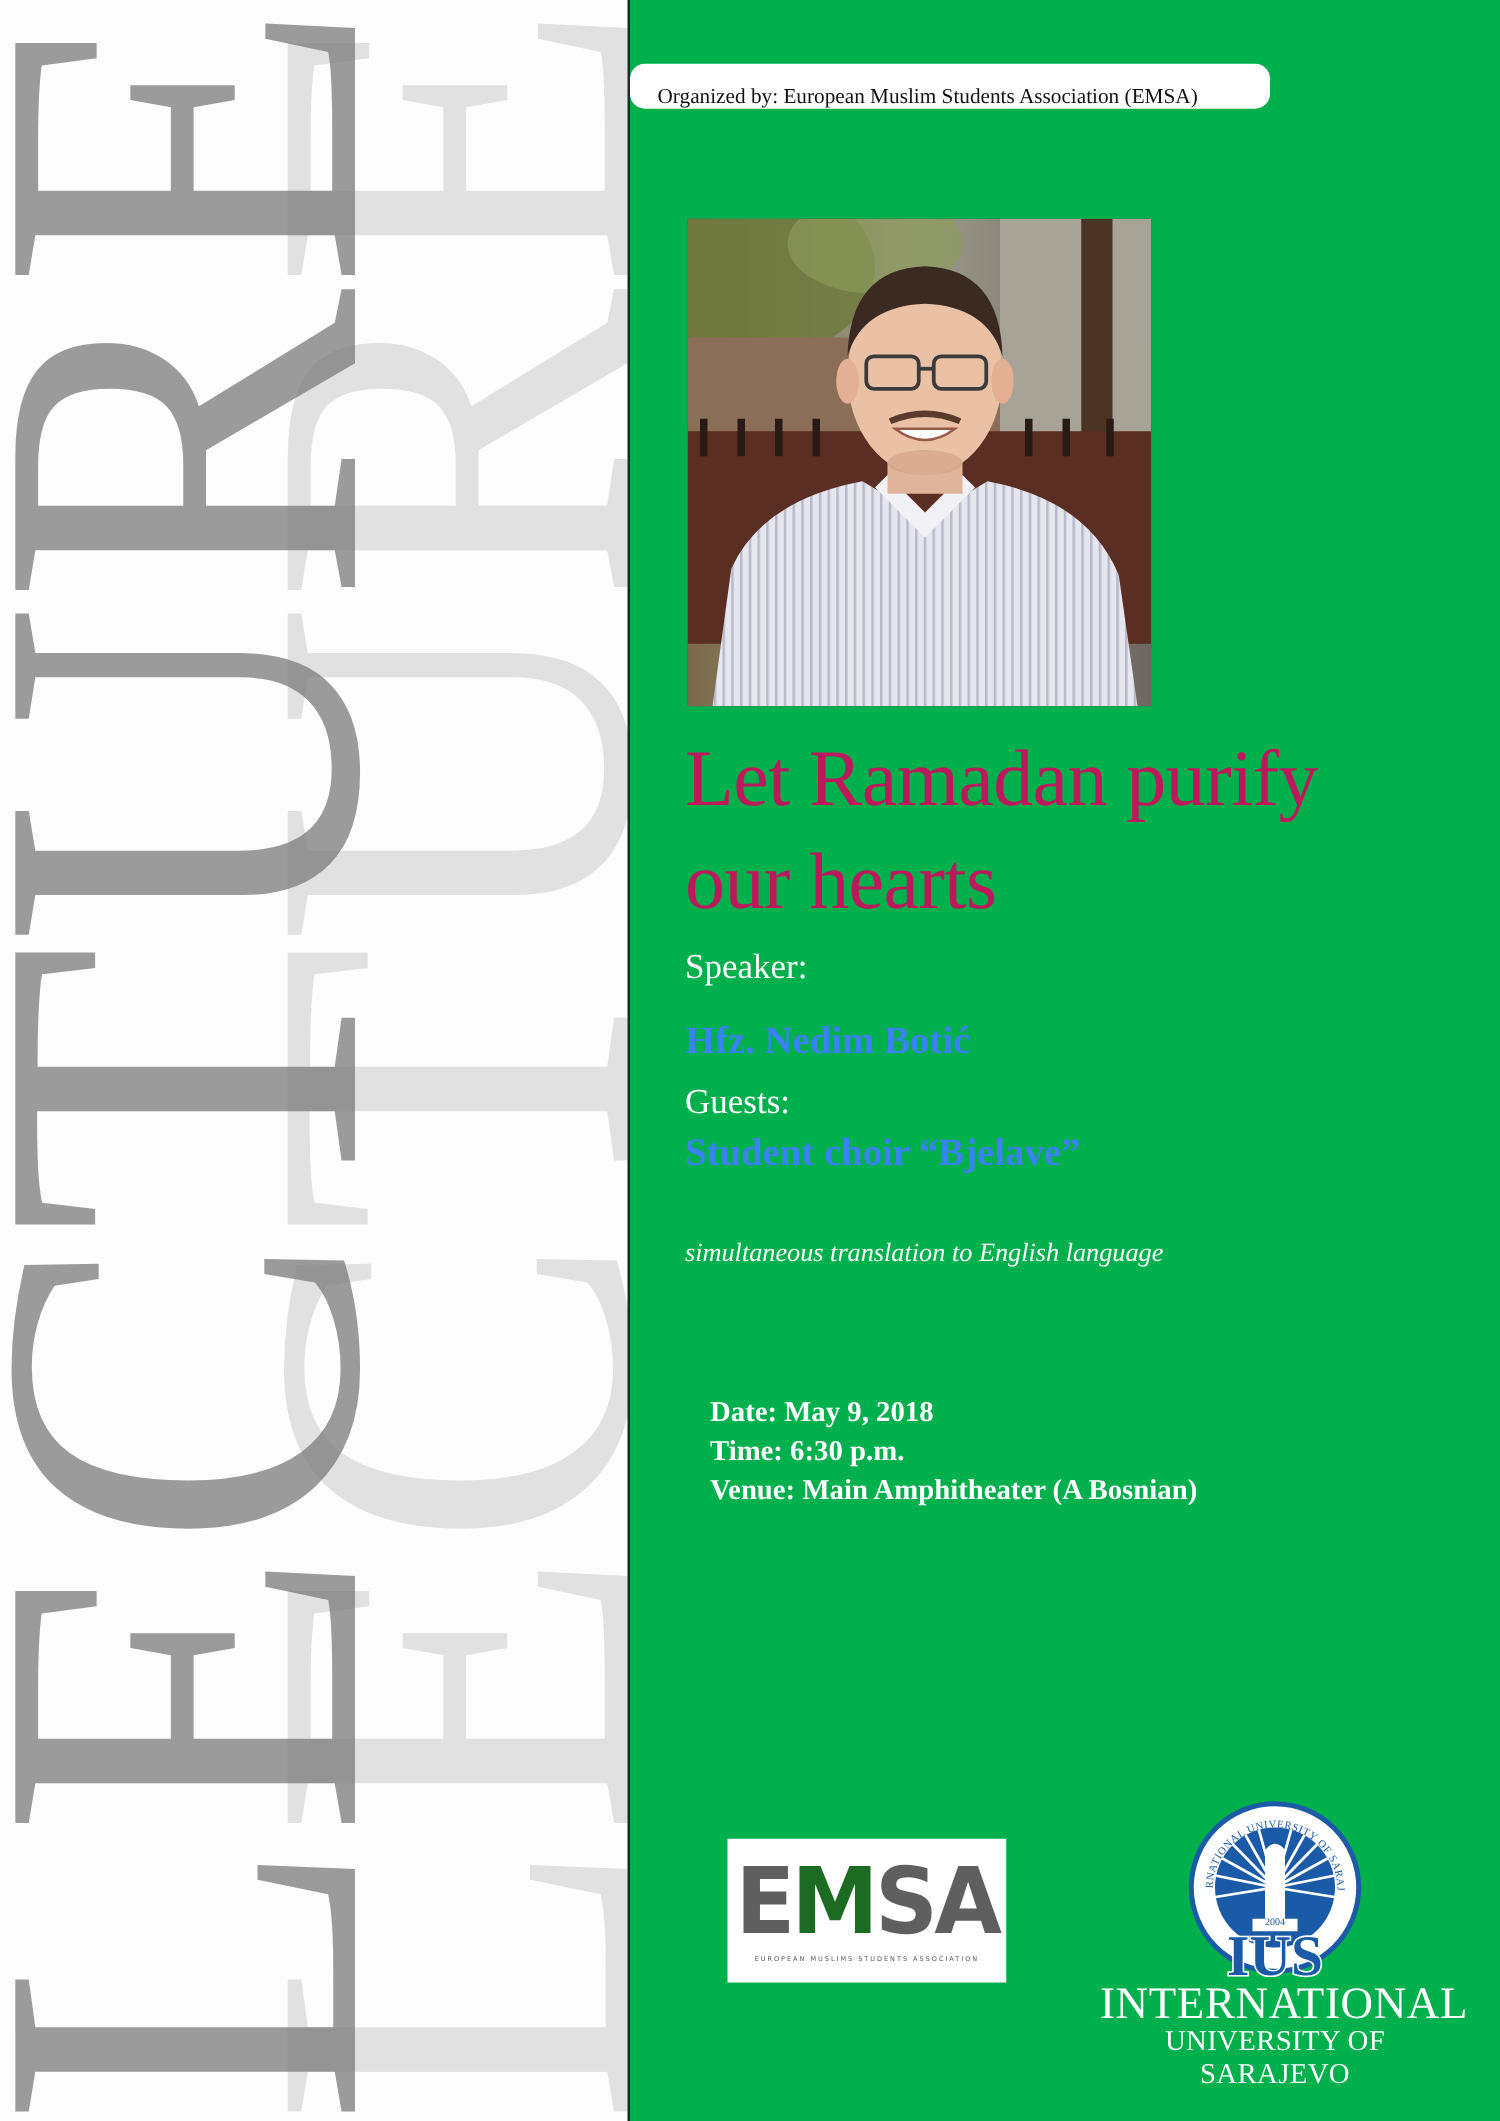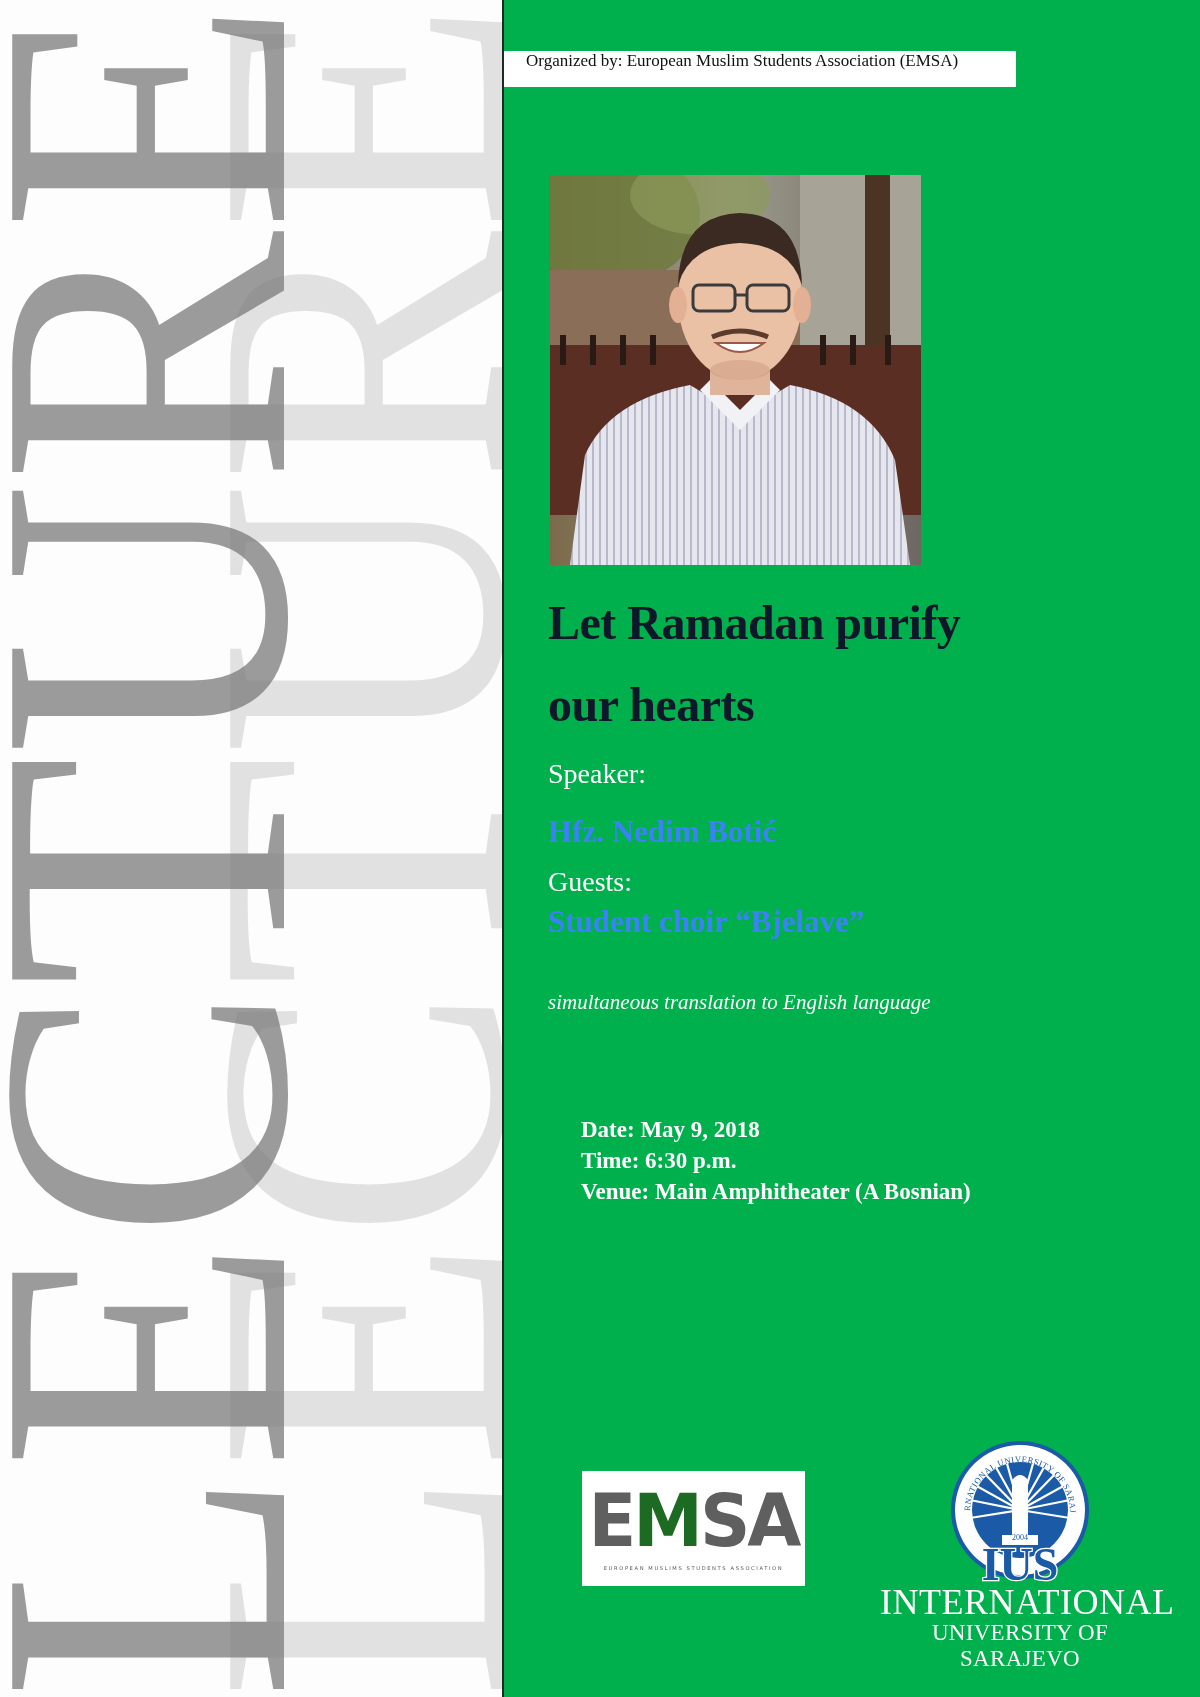--- a/index.html
+++ b/index.html
@@ -20,51 +20,51 @@
 
     
     .green {
       position: absolute; left: 504px; top: 0; width: 696px; height: 1697px;
       background: #00b04c;
     }
 
     .org-box {
       position: absolute; left: 504px; top: 51px; width: 512px; height: 36px;
       background: #ffffff;
-      display: flex; align-items: flex-start; padding-left: 22px;
-      font-size: 17px; color: #111111;
+      display: flex; align-items: flex-end; padding-left: 22px;
+      font-size: 17px; color: #111111; border-radius: 12px;
     }
 
     .photo {
       position: absolute; left: 550px; top: 175px; width: 371px; height: 390px;
       overflow: hidden; background: #6b5a48;
     }
 
     .title {
       position: absolute; left: 548px; top: 582px; width: 640px;
-      color: #0f172a; font-weight: bold; font-size: 48px; line-height: 82px;
+      color: #be185d; font-weight: normal; font-size: 64px; line-height: 82px;
       letter-spacing: -0.5px;
     }
 
     .label {
       position: absolute; left: 548px; color: #ffffff;
       font-size: 28px; font-weight: normal;
     }
     .value {
       position: absolute; left: 548px; color: #3b82f6;
       font-size: 31px; font-weight: bold;
     }
 
     .note {
       position: absolute; left: 548px; top: 988px; width: 560px;
       color: #ffffff; font-style: italic; font-size: 21px; line-height: 29px;
     }
 
     .details {
-      position: absolute; left: 581px; top: 1114px;
+      position: absolute; left: 568px; top: 1114px;
       color: #ffffff; font-weight: bold; font-size: 23px; line-height: 31px;
     }
 
     
     .emsa {
       position: absolute; left: 582px; top: 1471px; width: 223px; height: 115px;
       background: #ffffff;
     }
     .emsa-word {
       position: absolute; left: 0; top: 10px; width: 223px; text-align: center;

